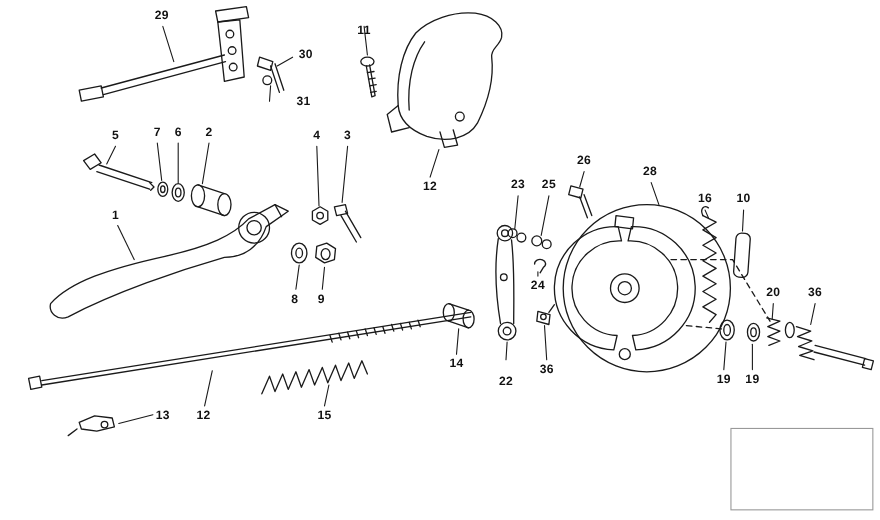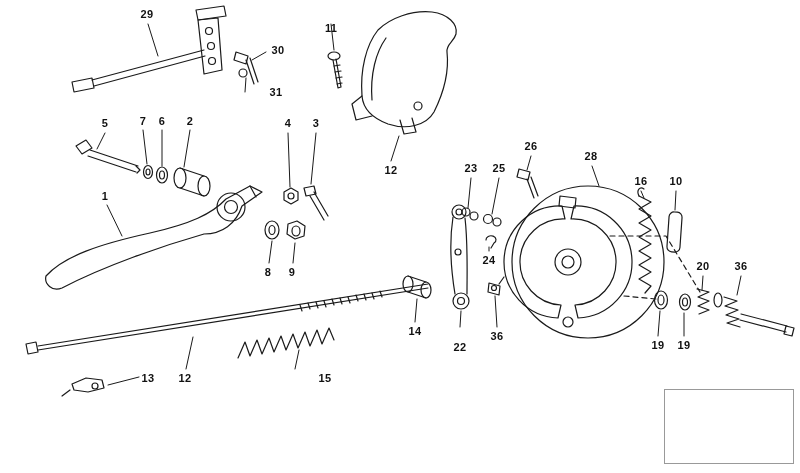--- a/index.html
+++ b/index.html
@@ -272,21 +272,21 @@
       <div class="callout" style="left: 105px; top: 123px;">5</div>
       <div class="callout" style="left: 162px; top: 121px;">6</div>
       <div class="callout" style="left: 143px; top: 121px;">7</div>
       <div class="callout" style="left: 268px; top: 272px;">8</div>
       <div class="callout" style="left: 292px; top: 272px;">9</div>
       <div class="callout" style="left: 391px; top: 170px;">12</div>
       <div class="callout" style="left: 331px; top: 14px; margin-top: 14px;">11</div>
       <div class="callout" style="left: 185px; top: 378px;">12</div>
       <div class="callout" style="left: 148px; top: 378px;">13</div>
       <div class="callout" style="left: 415px; top: 331px;">14</div>
-      <div class="callout" style="left: 295px; top: 378px; margin-left: 30px;">15</div>
+      <div class="callout" style="left: 295px; top: 378px;">15</div>
       <div class="callout" style="left: 641px; top: 181px;">16</div>
       <div class="callout" style="left: 676px; top: 181px;">10</div>
       <div class="callout" style="left: 658px; top: 345px;">19</div>
       <div class="callout" style="left: 684px; top: 345px;">19</div>
       <div class="callout" style="left: 703px; top: 266px;">20</div>
       <div class="callout" style="left: 741px; top: 266px;">36</div>
       <div class="callout" style="left: 460px; top: 336px; margin-top: 11px;">22</div>
       <div class="callout" style="left: 471px; top: 168px;">23</div>
       <div class="callout" style="left: 489px; top: 260px;">24</div>
       <div class="callout" style="left: 499px; top: 168px;">25</div>

